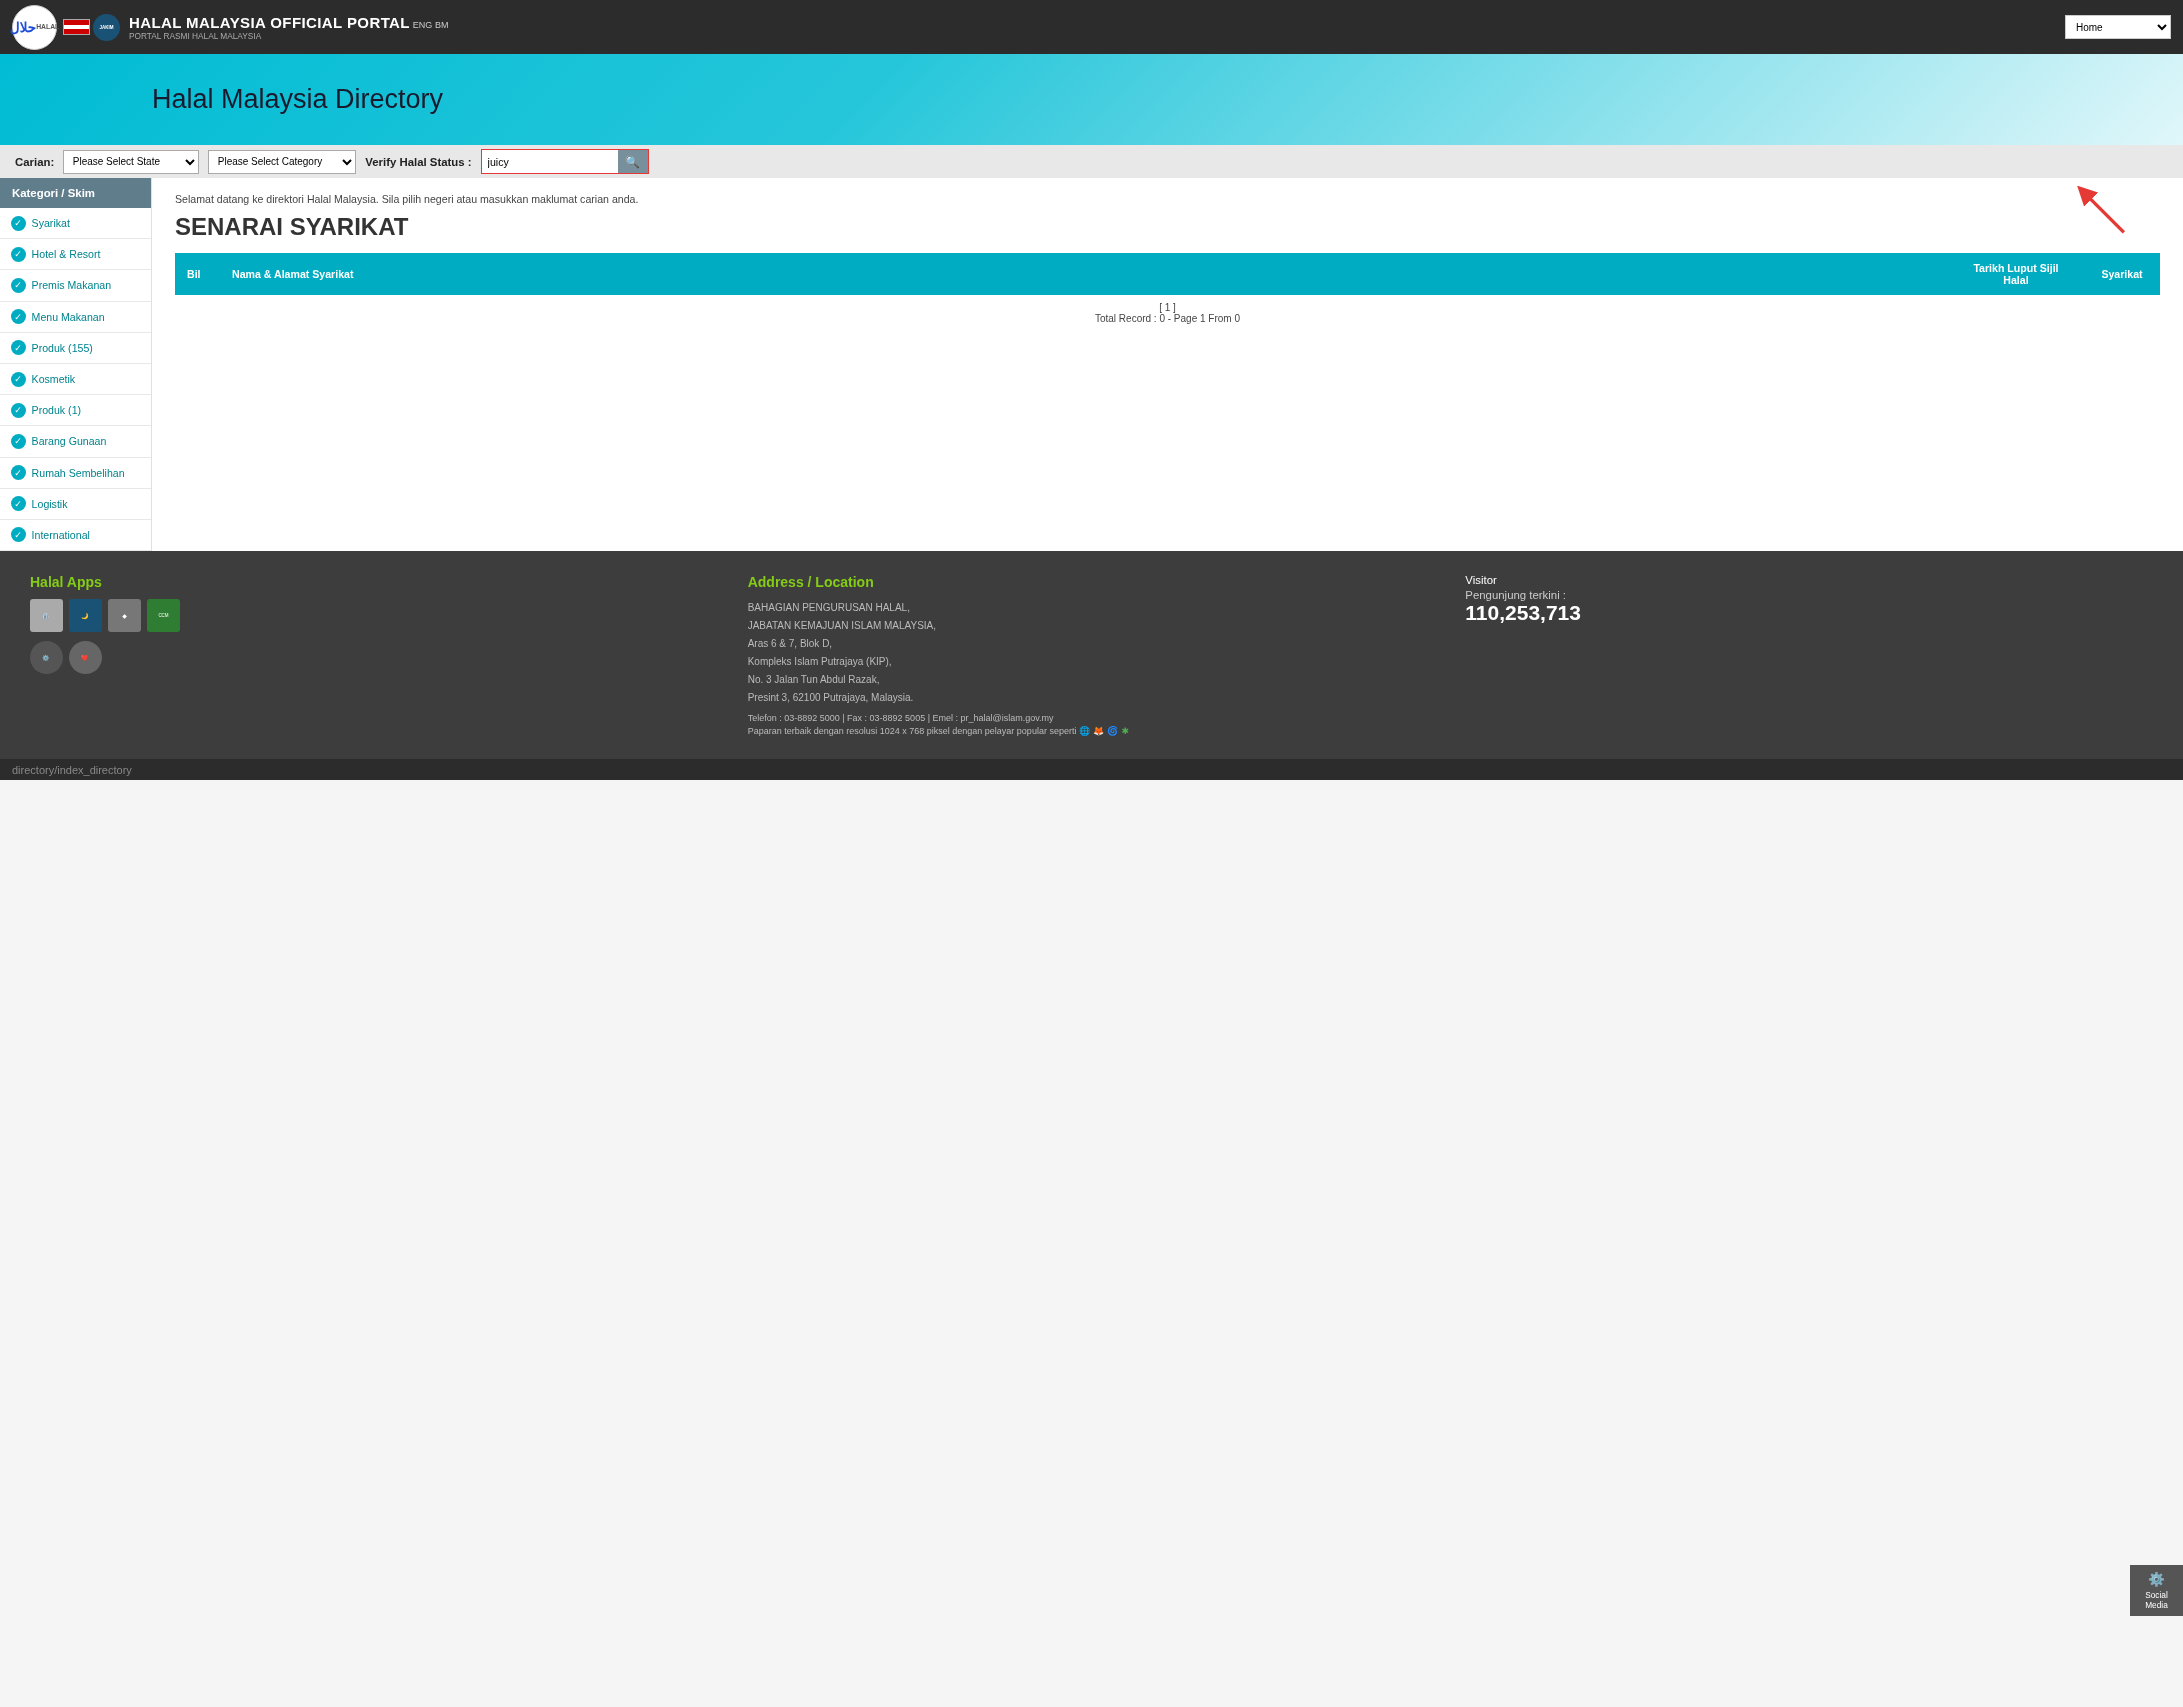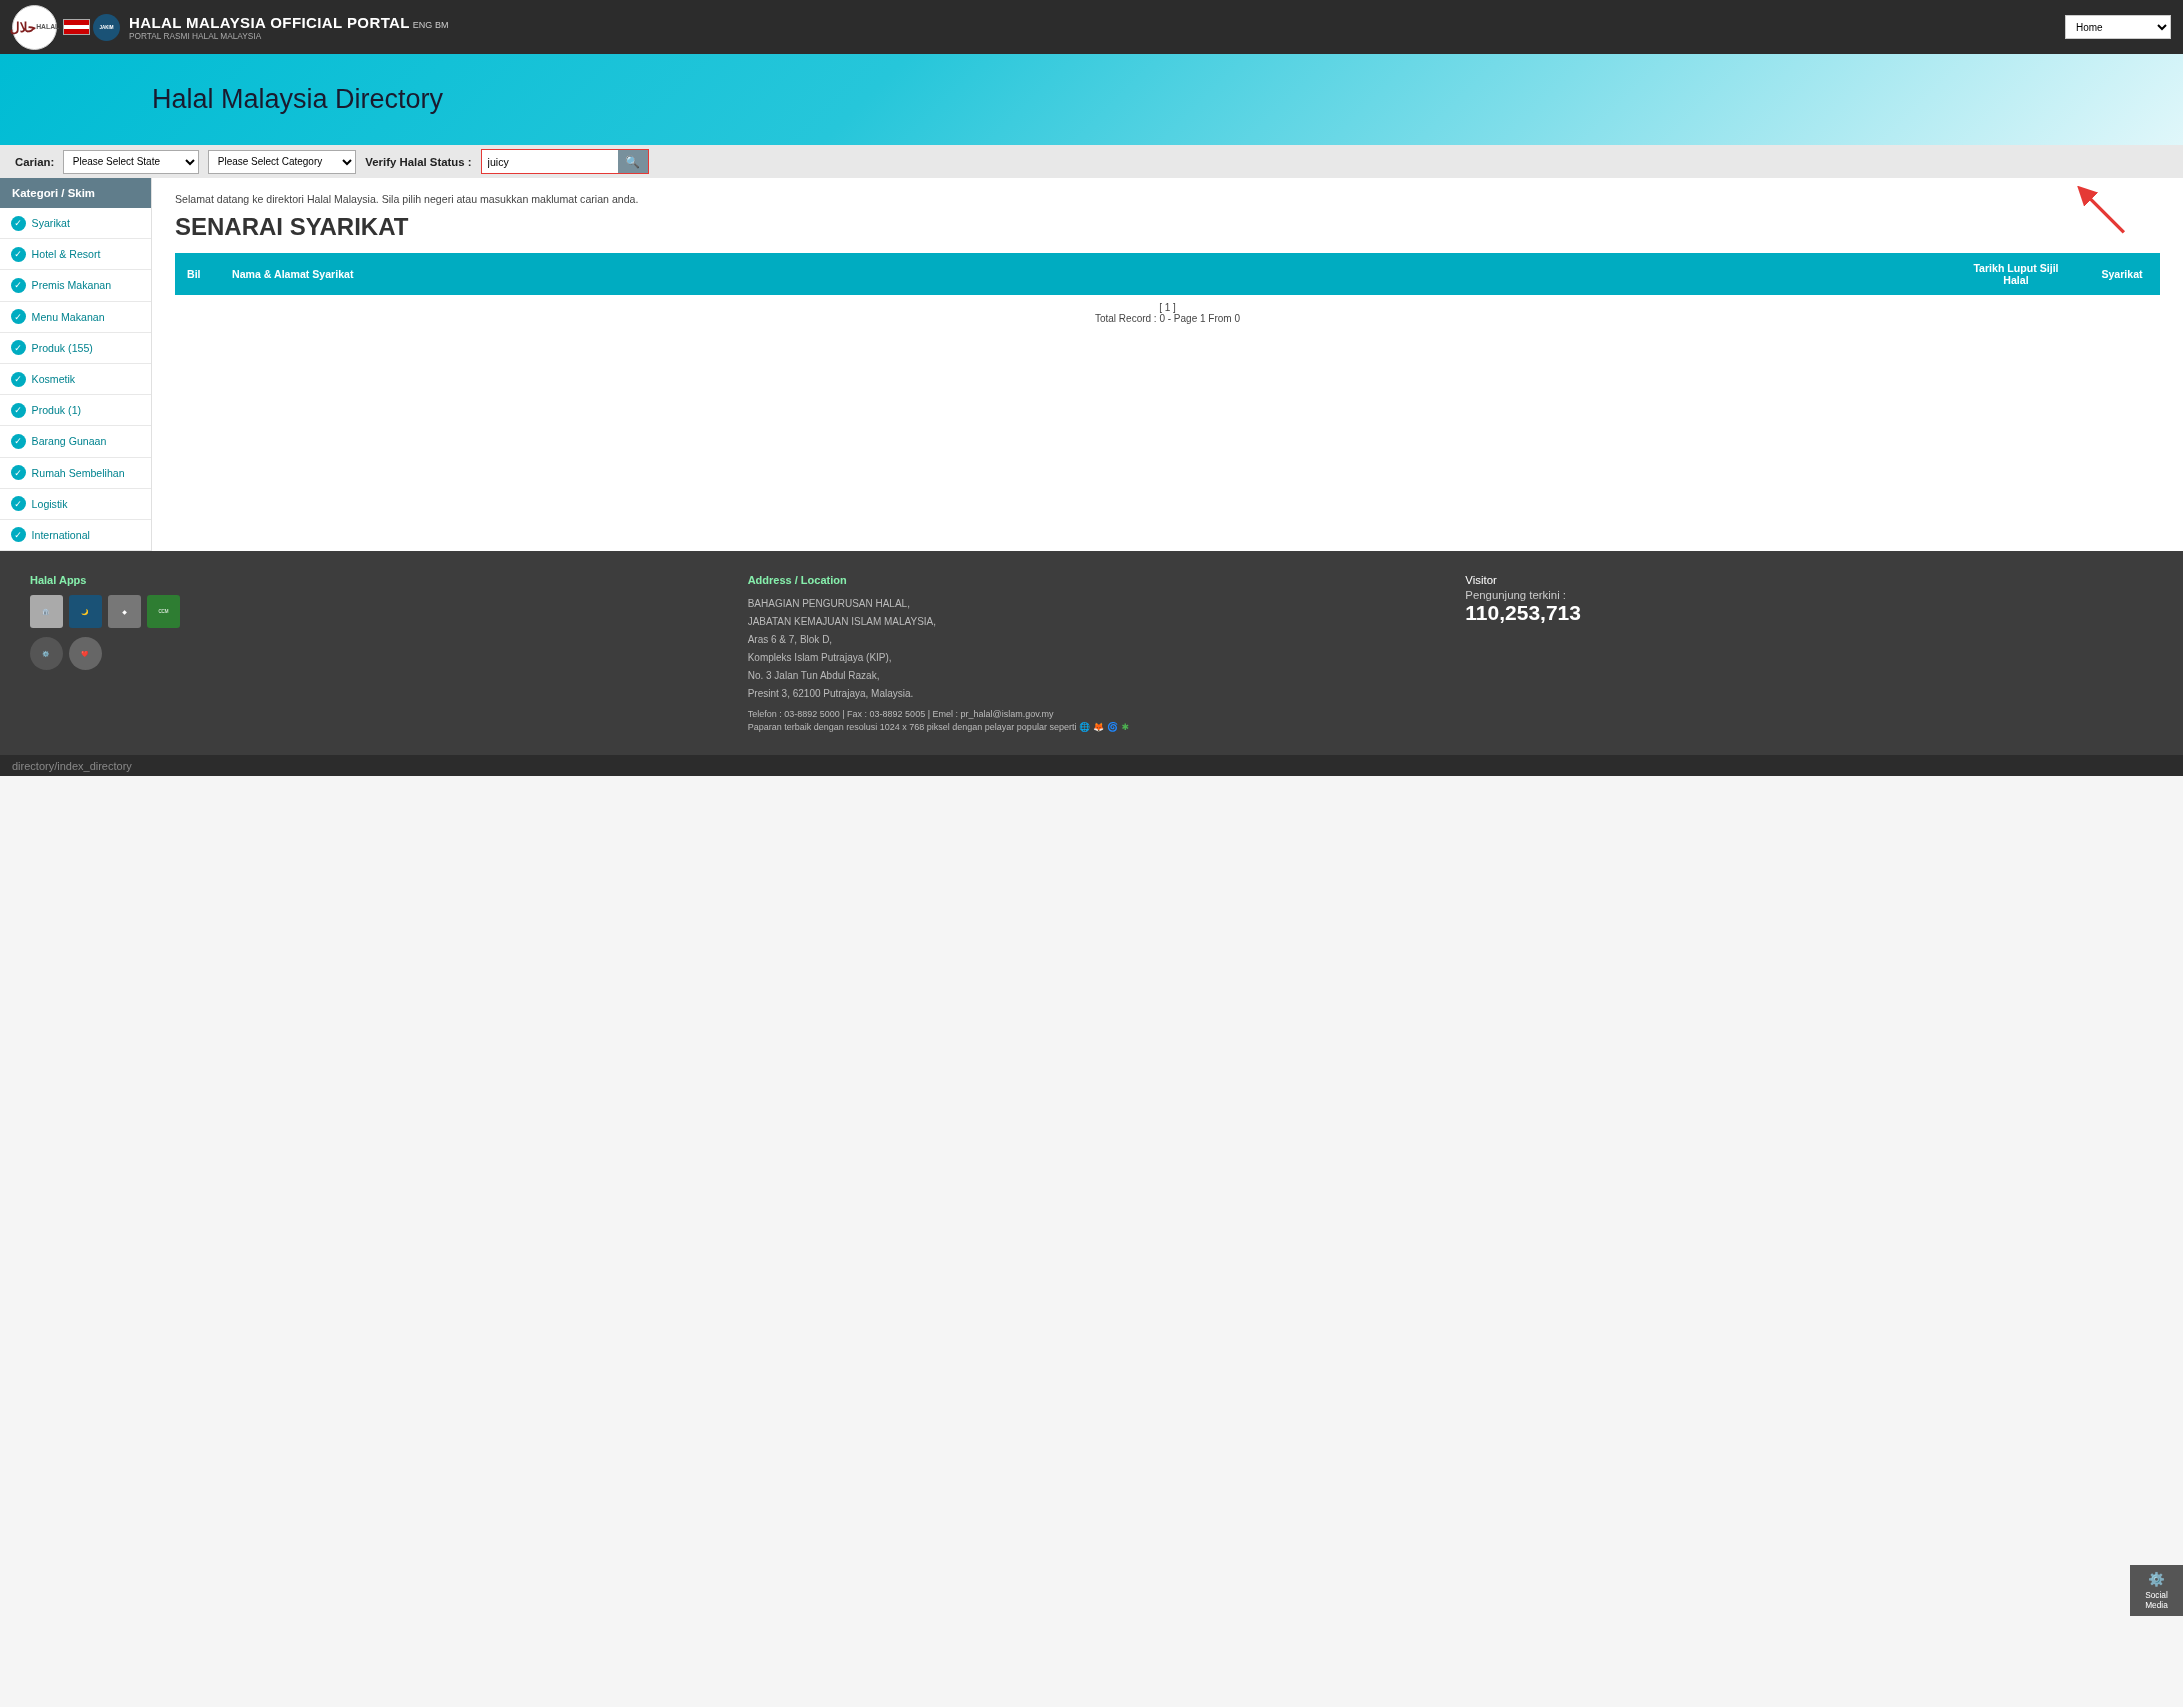--- a/index.html
+++ b/index.html
@@ -258,22 +258,22 @@
     
     .footer {
       background: #3d3d3d;
       color: #ccc;
       padding: 23px 30px;
       display: flex;
       gap: 30px;
     }
     .footer-col { flex: 1; }
     .footer-col-title {
-      color: #86efac;
-      font-size: 11px;
+      color: #84cc16;
+      font-size: 14px;
       font-weight: bold;
       margin-bottom: 9px;
     }
     .footer-apps-logos {
       display: flex;
       flex-wrap: wrap;
       gap: 6px;
       align-items: center;
     }
     .app-logo-box {
@@ -332,21 +332,21 @@
       display: inline-flex;
       gap: 3px;
     }
   </style>
 </head>
 <body>
 
 <div class="header">
   <div class="header-logo-area">
     <div class="logo-circle">
-      <div style="font-size:13.6px; font-weight:bold; color:#7f1d1d;">حلال</div>
+      <div style="font-size:13.6px; font-weight:bold; color:#1d4ed8;">حلال</div>
       <div class="logo-halal-text" style="color:#555;">HALAL</div>
     </div>
     <div class="flag-icons">
       <div class="flag-my"></div>
       <div class="flag-jakim" style="font-size:4.5px;">JAKIM</div>
     </div>
   </div>
   <div class="header-title-area">
     <div>
       <span class="header-title-main">HALAL MALAYSIA OFFICIAL PORTAL</span>

